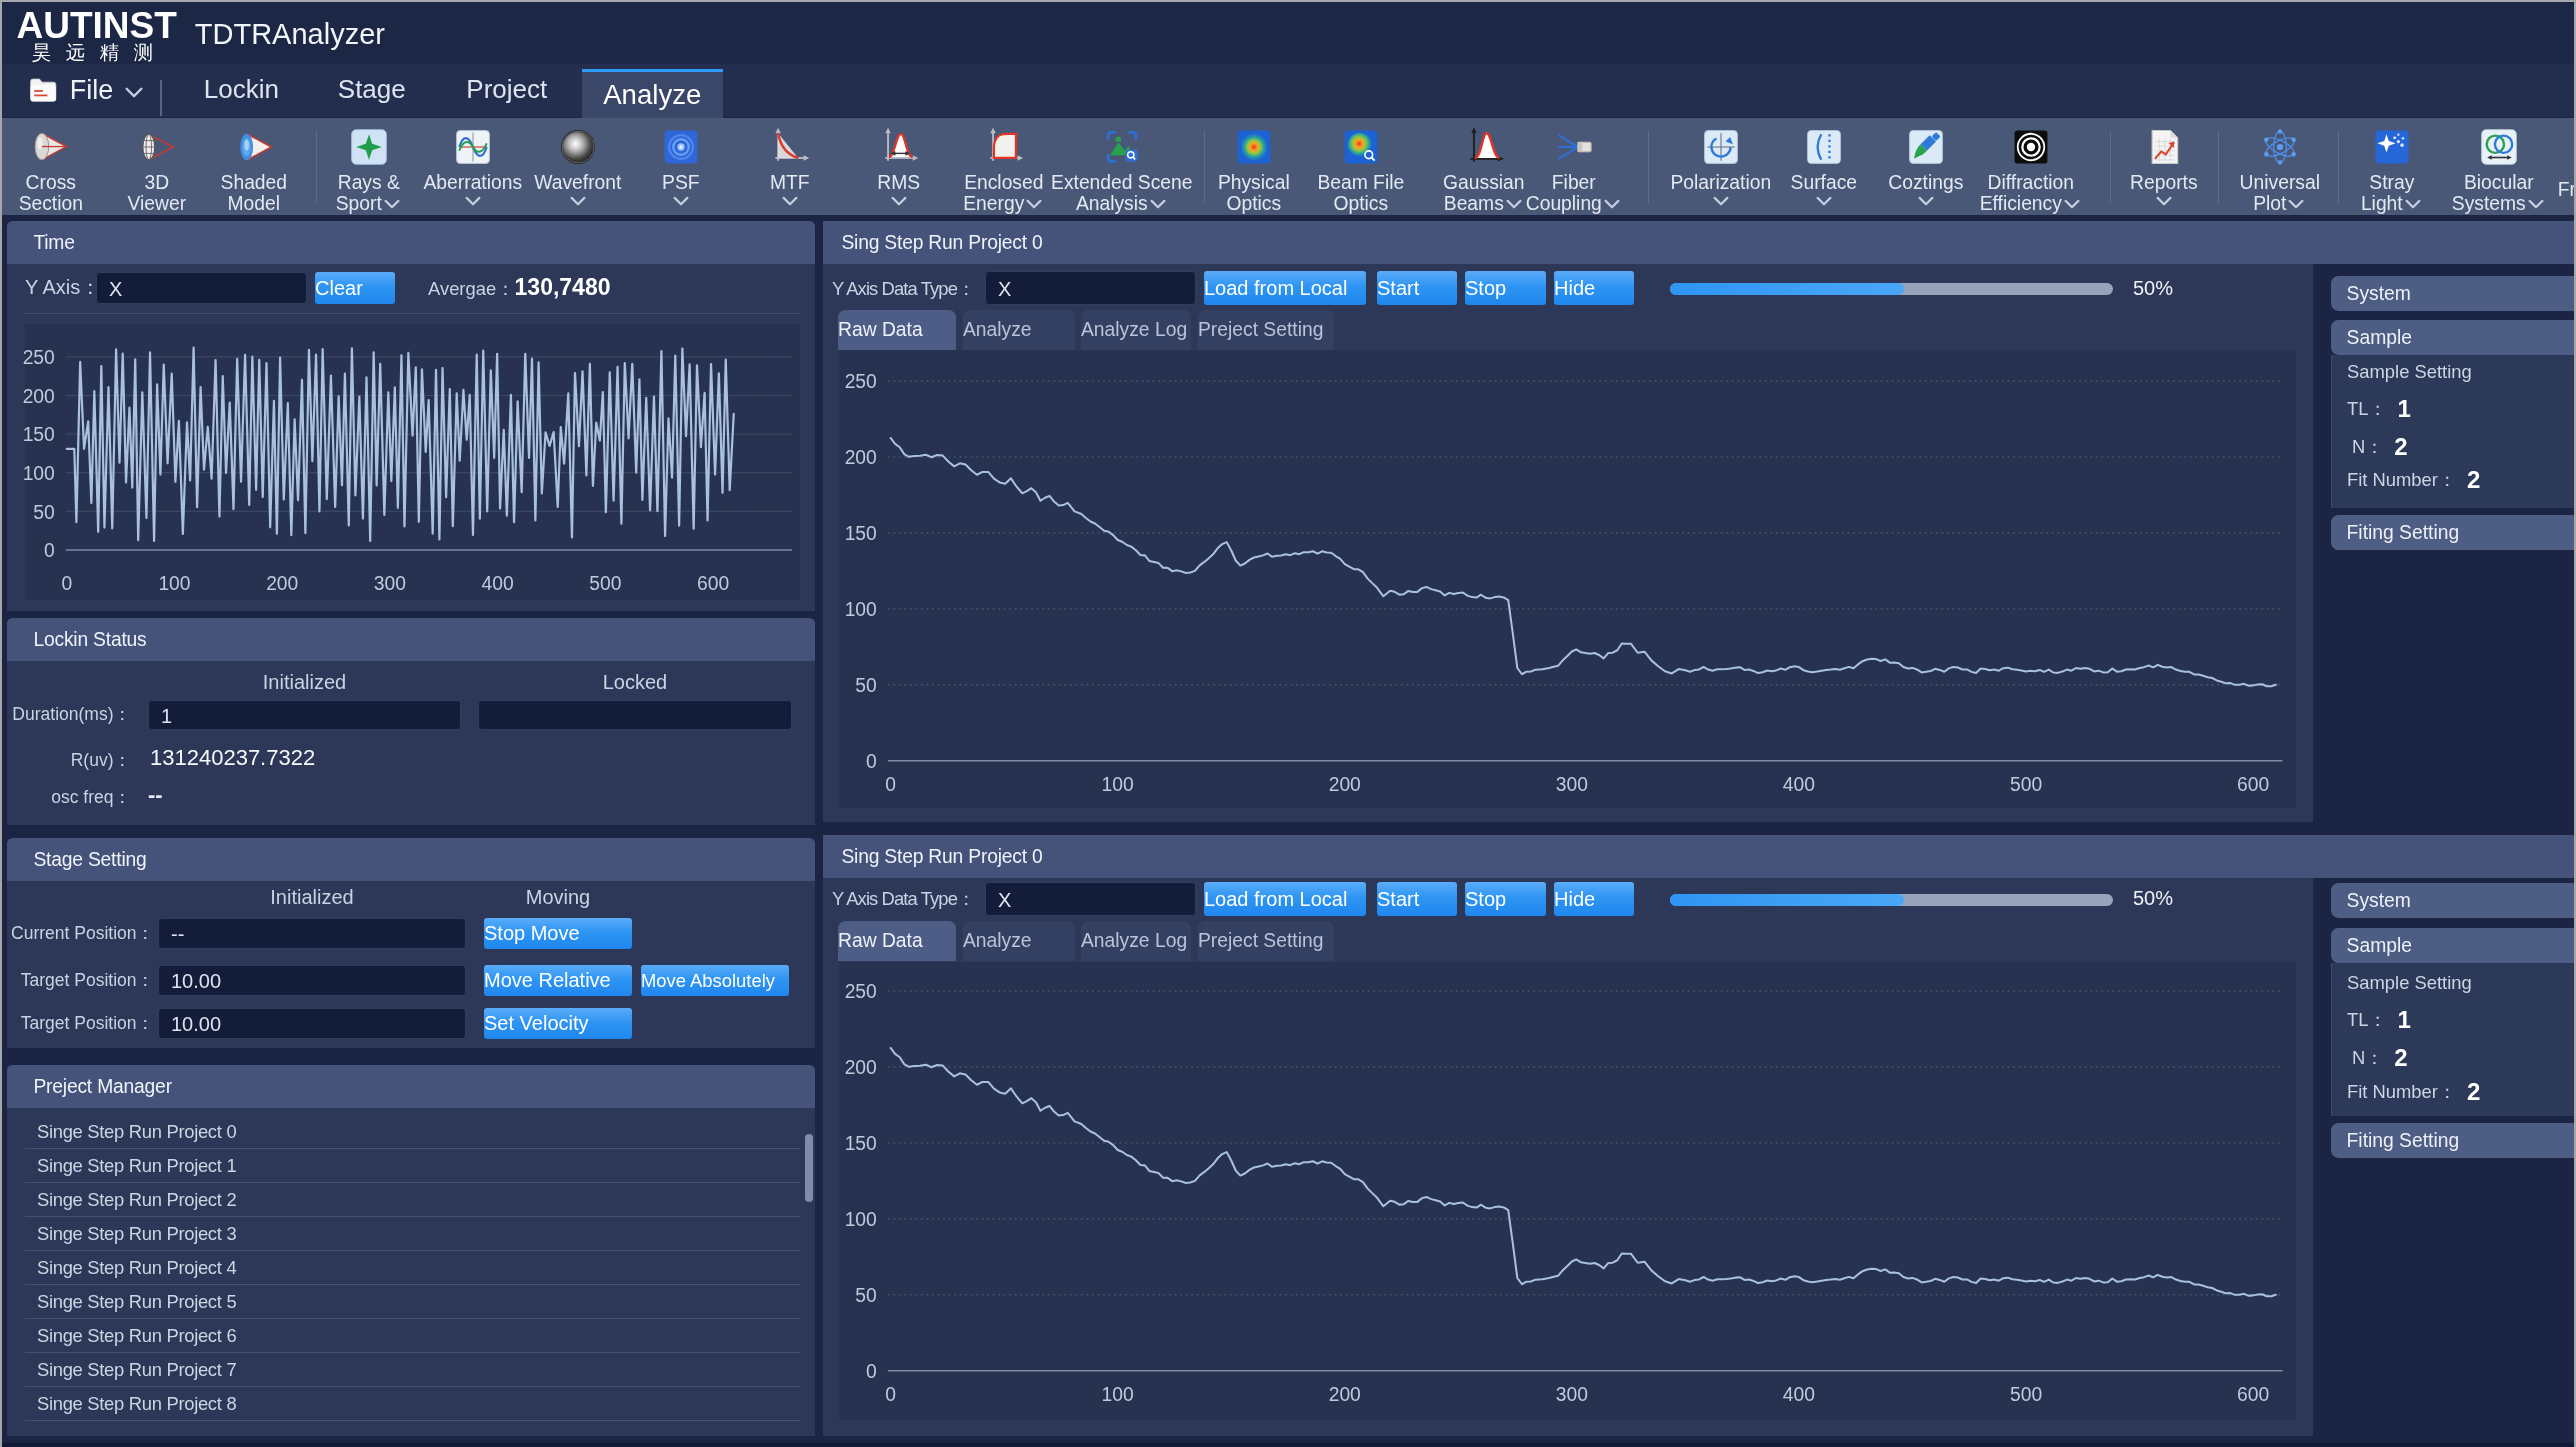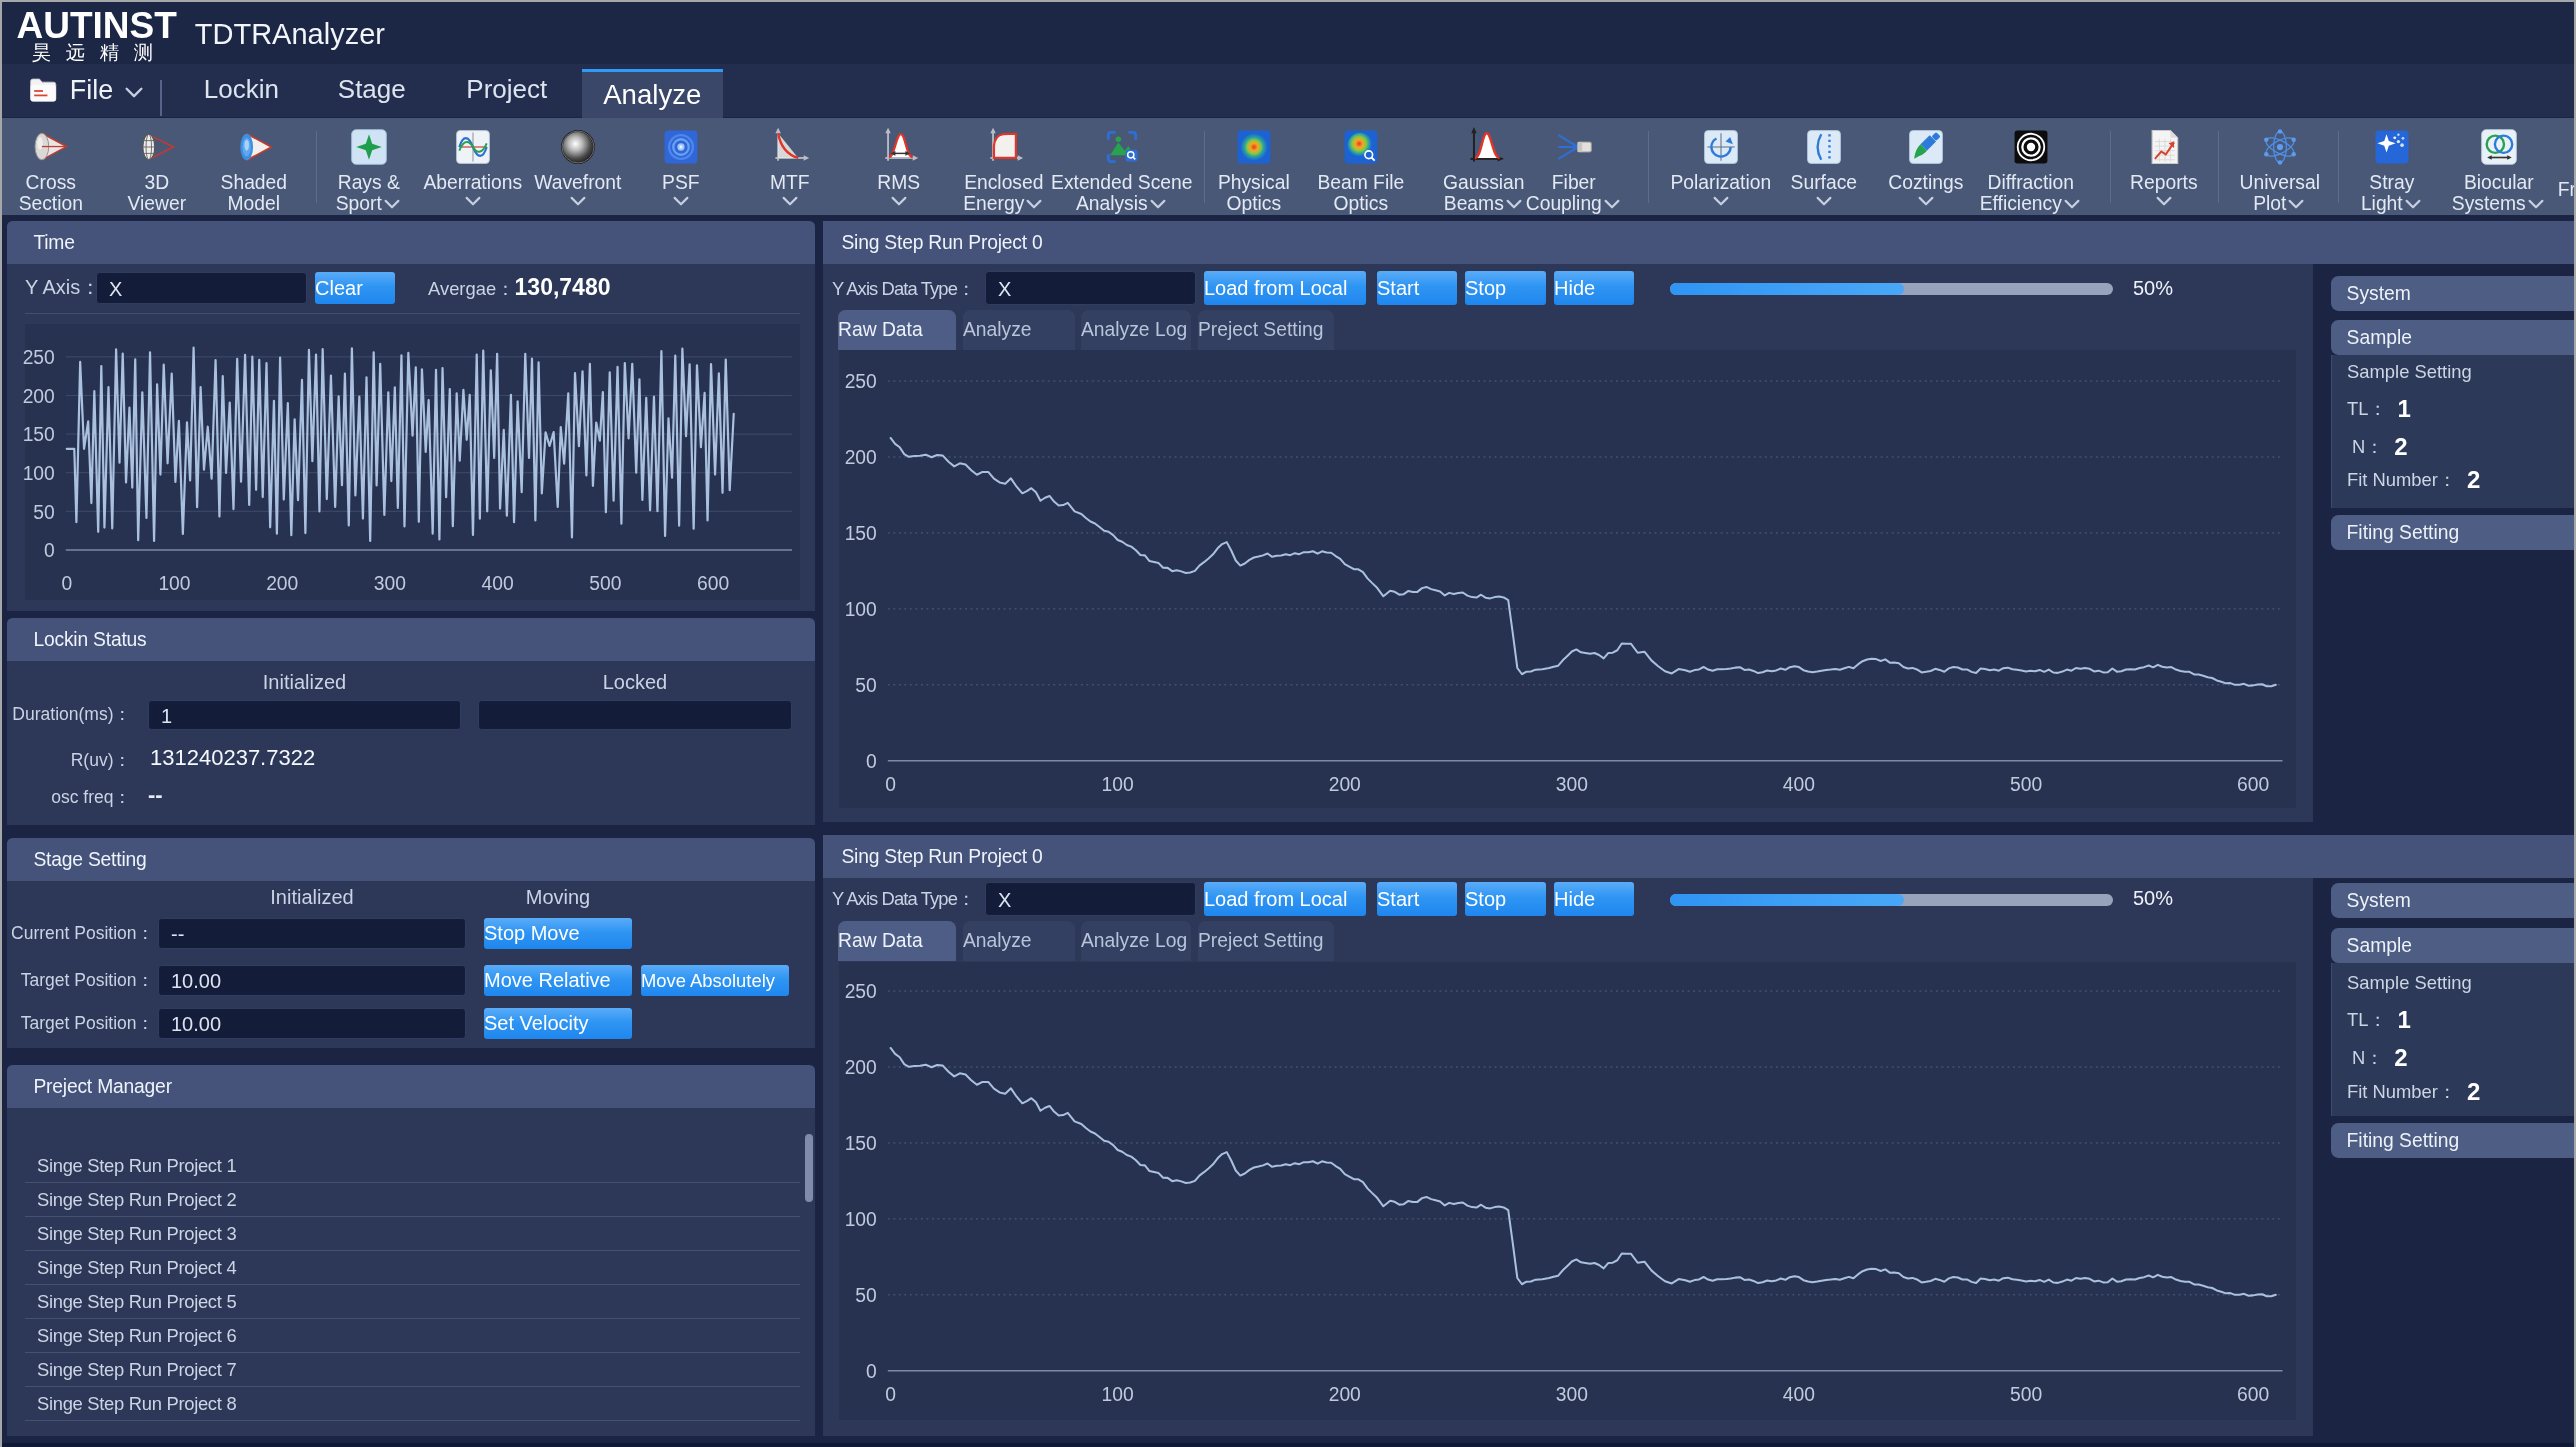--- a/index.html
+++ b/index.html
@@ -456,20 +456,21 @@
     <div class="inp" style="left:158px;top:965px;width:308px;height:31px;line-height:31px">10.00</div>
     <div class="btn" style="left:484px;top:965px;width:148px;height:31px;line-height:31px">Move Relative</div>
     <div class="btn" style="left:641px;top:965px;width:148px;height:31px;line-height:31px;font-size:18.4px">Move Absolutely</div>
     <div class="rlbl" style="left:0px;top:1009px;width:154px">Target Position：</div>
     <div class="inp" style="left:158px;top:1008px;width:308px;height:31px;line-height:31px">10.00</div>
     <div class="btn" style="left:484px;top:1008px;width:148px;height:31px;line-height:31px">Set Velocity</div>
     <div class="panel-h" style="left:7.4px;top:1065px;width:808px">
       <div class="phtxt" style="left:26px">Preject Manager</div>
     </div>
     <div class="abs" style="left:7.4px;top:1108px;width:808px;height:328px;background:#2d3858"></div>
+    <div class="lrow" style="top:1115px">Singe Step Run Project 0</div>
     <div class="lrow" style="top:1149px">Singe Step Run Project 1</div>
     <div class="lrow" style="top:1183px">Singe Step Run Project 2</div>
     <div class="lrow" style="top:1217px">Singe Step Run Project 3</div>
     <div class="lrow" style="top:1251px">Singe Step Run Project 4</div>
     <div class="lrow" style="top:1285px">Singe Step Run Project 5</div>
     <div class="lrow" style="top:1319px">Singe Step Run Project 6</div>
     <div class="lrow" style="top:1353px">Singe Step Run Project 7</div>
     <div class="lrow" style="top:1387px">Singe Step Run Project 8</div>
     <div class="abs" style="left:805px;top:1134px;width:8.3px;height:68px;border-radius:4.6px;background:#7f8ba8"></div>
     <div class="band" style="top:221px">

